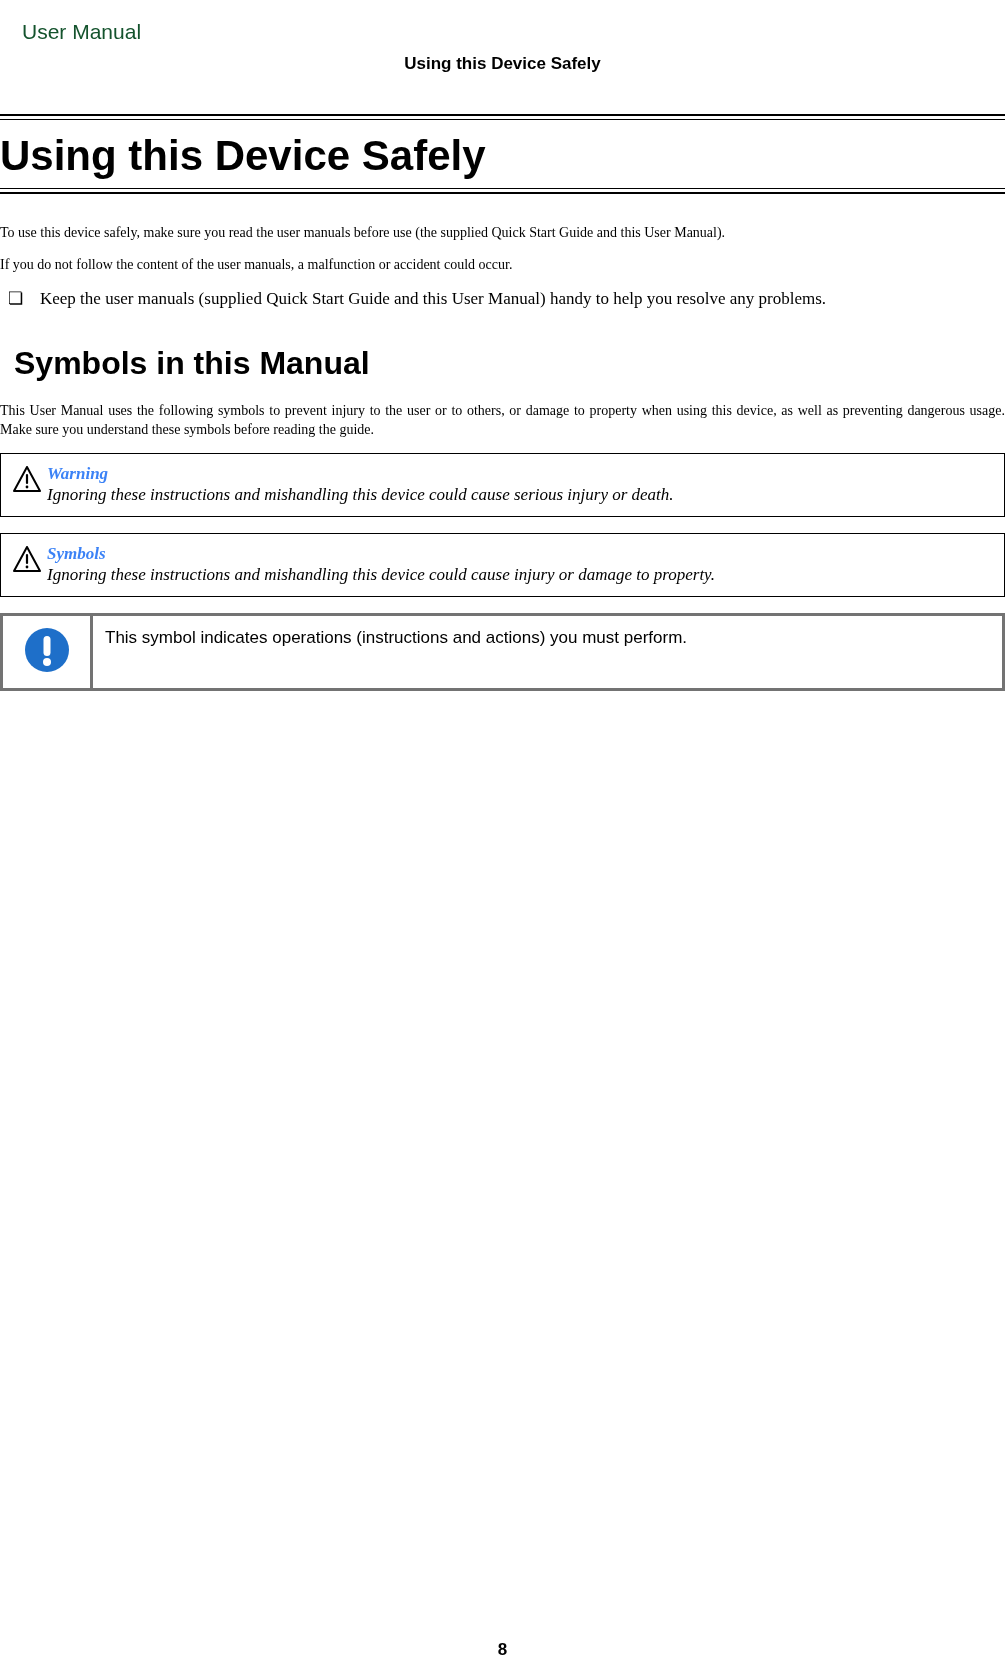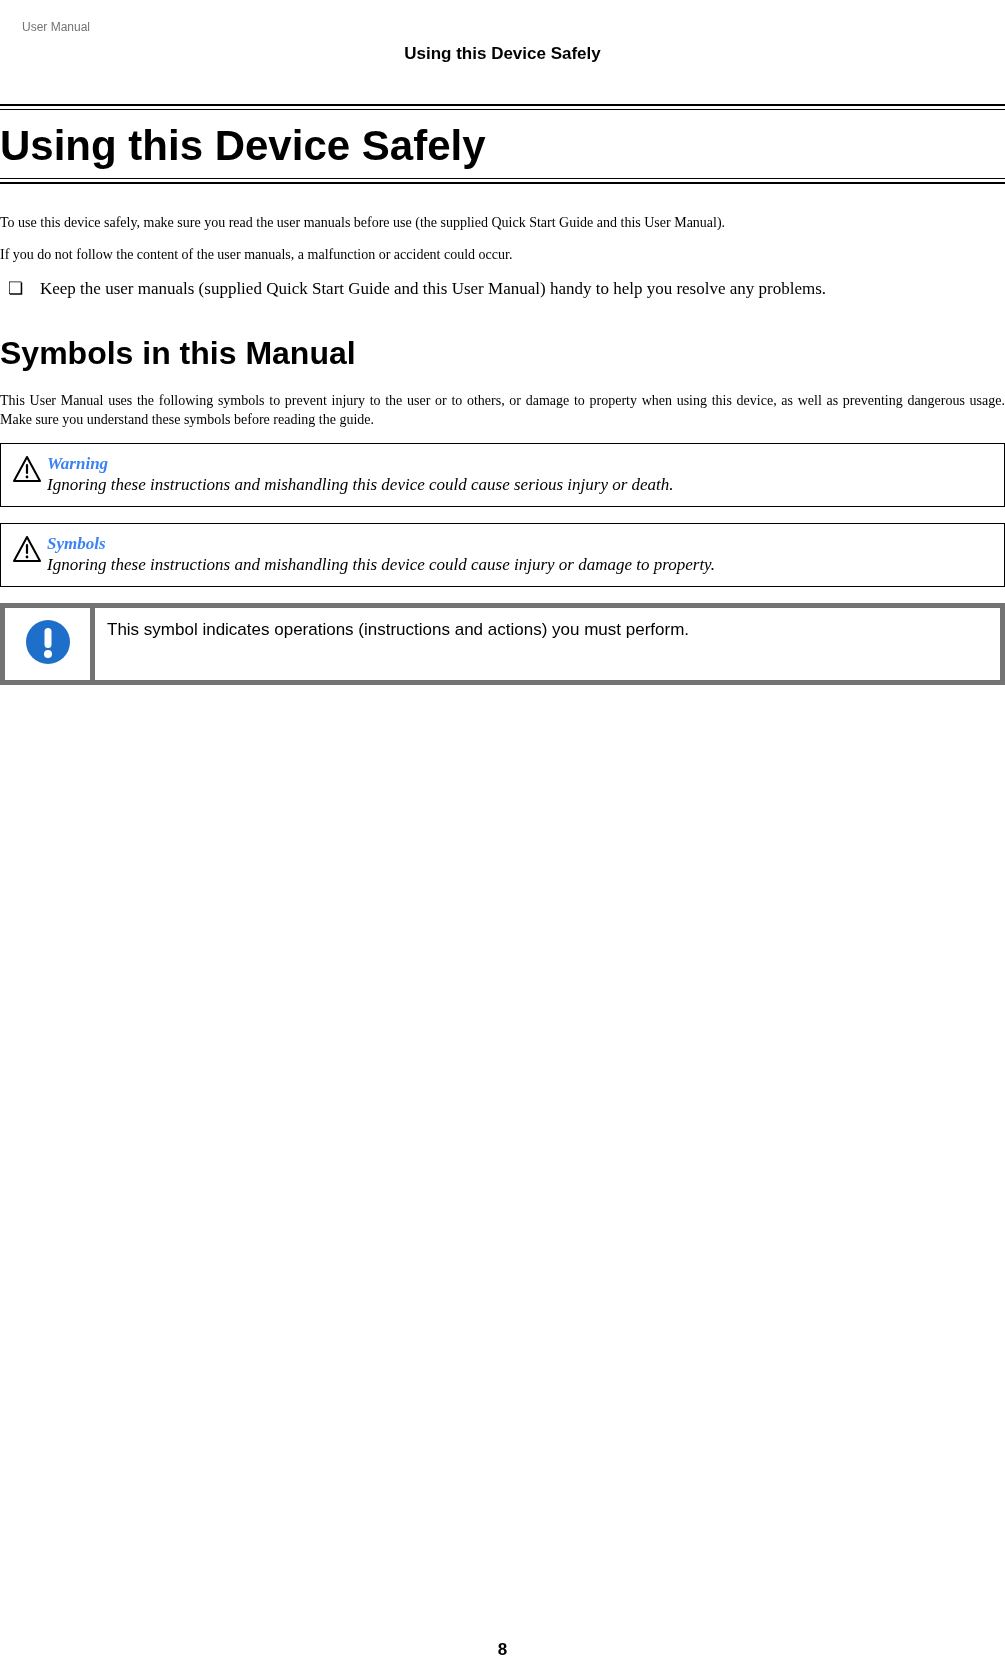--- a/index.html
+++ b/index.html
@@ -11,22 +11,22 @@
       font-family: Georgia, 'Times New Roman', serif;
       width: 1005px;
       height: 1676px;
       background: #fff;
       color: #000;
       padding: 20px 0 30px 0;
       position: relative;
     }
     .header-text {
       font-family: Arial, Helvetica, sans-serif;
-      font-size: 12px;
-      color: #737373;
+      font-size: 21px;
+      color: #14532d;
       margin-left: 22px;
       margin-bottom: 10px;
     }
     .section-header {
       font-family: Arial, Helvetica, sans-serif;
       font-size: 17px;
       font-weight: bold;
       text-align: center;
       margin-bottom: 40px;
     }
@@ -74,20 +74,21 @@
       position: absolute;
       left: 8px;
       top: 0;
       font-size: 17px;
     }
     .subheading {
       font-family: Arial, Helvetica, sans-serif;
       font-size: 32px;
       font-weight: bold;
       margin: 30px 0 20px 0;
+      padding-left: 14px;
     }
     .callout-box {
       border: 1px solid #000;
       padding: 10px 12px 10px 12px;
       margin-bottom: 16px;
       display: flex;
       align-items: flex-start;
     }
     .callout-icon {
       flex: 0 0 auto;
@@ -108,21 +109,21 @@
       font-style: italic;
       font-size: 17px;
       line-height: 1.3;
     }
     .symbol-table {
       border-collapse: collapse;
       width: 100%;
       margin-top: 4px;
     }
     .symbol-table td {
-      border: 5px solid #737373;
+      border: 3px solid #737373;
       padding: 12px;
       vertical-align: top;
     }
     .symbol-table td.icon-cell {
       width: 90px;
       text-align: center;
       vertical-align: middle;
       padding: 8px;
     }
     .symbol-table td.text-cell {

